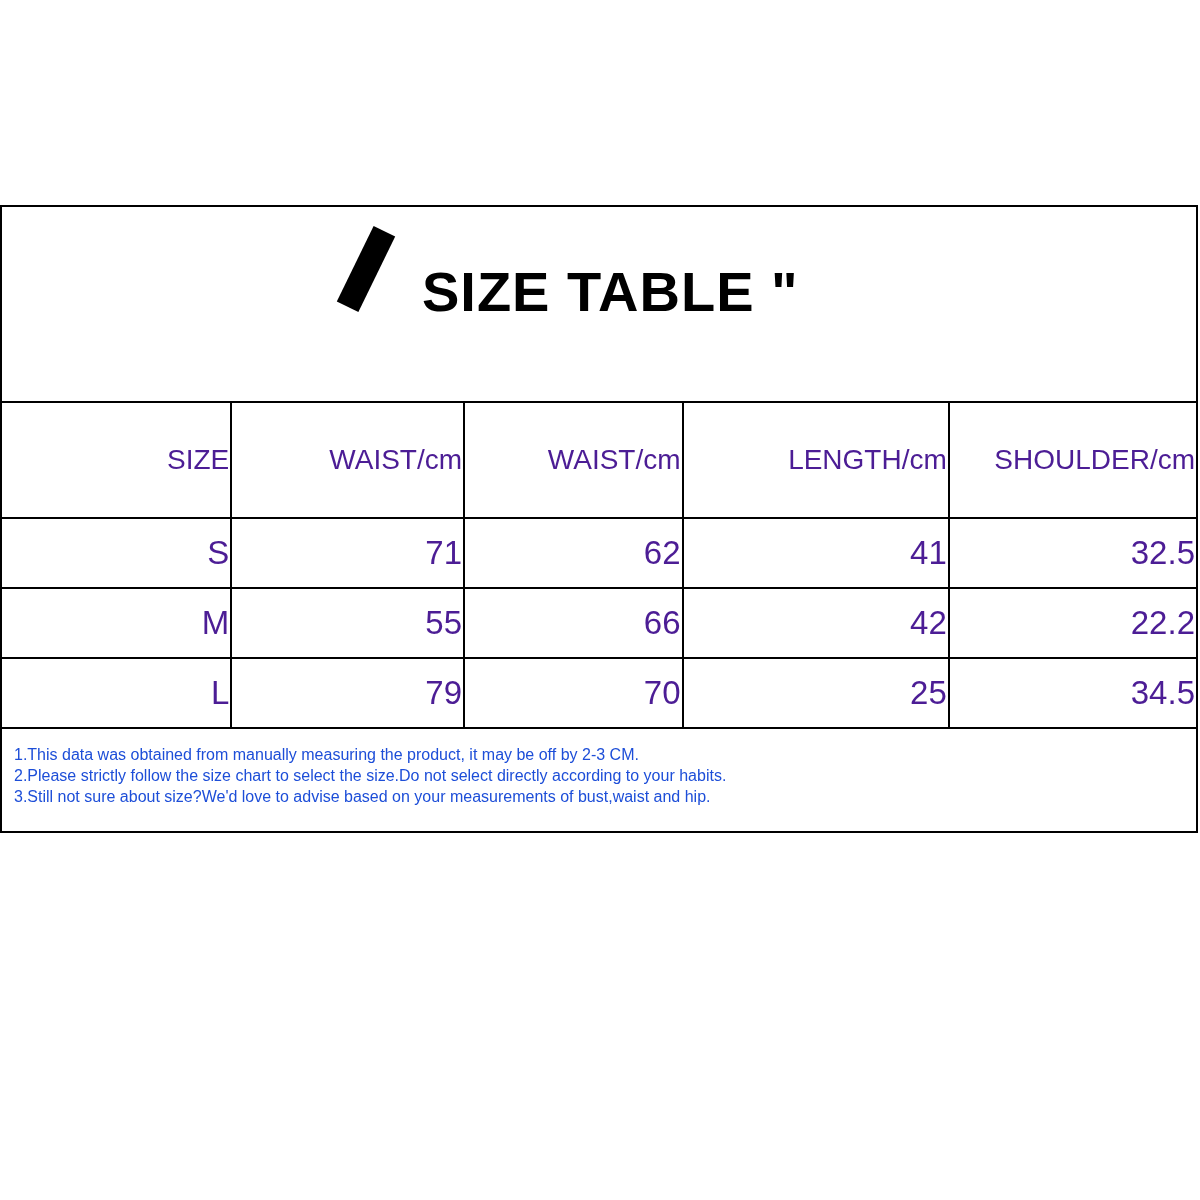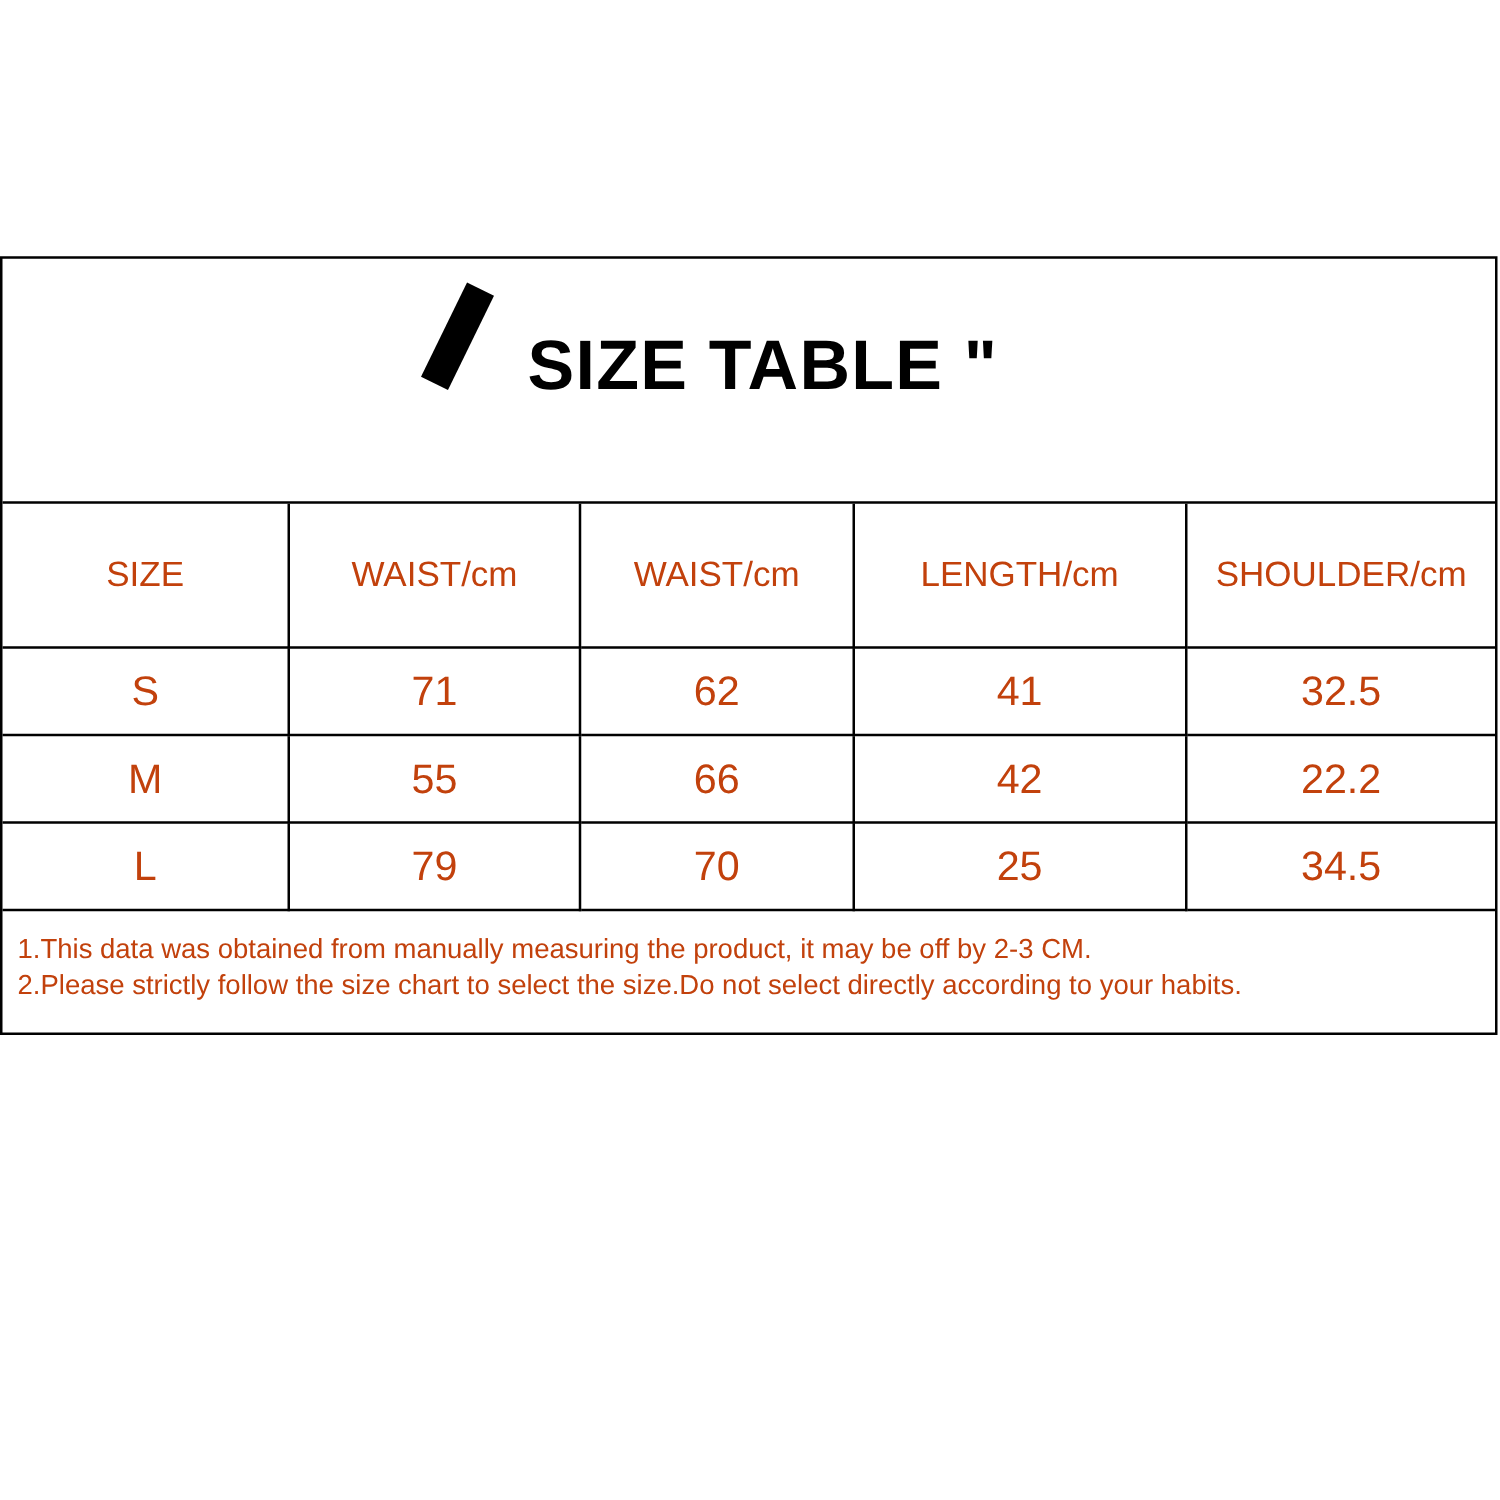--- a/index.html
+++ b/index.html
@@ -74,22 +74,22 @@
   }
   table.size-table col.c0 { width: 19.2%; }
   table.size-table col.c1 { width: 19.5%; }
   table.size-table col.c2 { width: 18.3%; }
   table.size-table col.c3 { width: 22.3%; }
   table.size-table col.c4 { width: 20.7%; }
 
   table.size-table th,
   table.size-table td {
     border: 2px solid #000000;
-    text-align: center;
-    color: #c2410c;
+    text-align: right;
+    color: #4c1d95;
   }
   table.size-table th {
     height: 112px;
     font-size: 28px;
     font-weight: normal;
     vertical-align: middle;
   }
   table.size-table td {
     height: 66px;
     font-size: 33px;
@@ -116,22 +116,22 @@
     box-sizing: border-box;
   }
   .notes-title {
     font-size: 34px;
     font-weight: bold;
     color: #000000;
     margin: 0 0 6px 4px;
     white-space: nowrap;
   }
   .notes-line {
-    font-size: 22px;
-    color: #c2410c;
+    font-size: 16px;
+    color: #1d4ed8;
     margin: 3px 0 3px 4px;
     white-space: nowrap;
   }
 </style>
 </head>
 <body>
 
 <div class="page">
 
   <div class="card">
@@ -181,16 +181,17 @@
           <td>70</td>
           <td>25</td>
           <td>34.5</td>
         </tr>
       </tbody>
     </table>
 
     <div class="notes">
       <div class="notes-line">1.This data was obtained from manually measuring the product, it may be off by 2-3 CM.</div>
       <div class="notes-line">2.Please strictly follow the size chart to select the size.Do not select directly according to your habits.</div>
+      <div class="notes-line">3.Still not sure about size?We'd love to advise based on your measurements of bust,waist and hip.</div>
     </div>
 
   </div>
 </div>
 
 </body></html>

